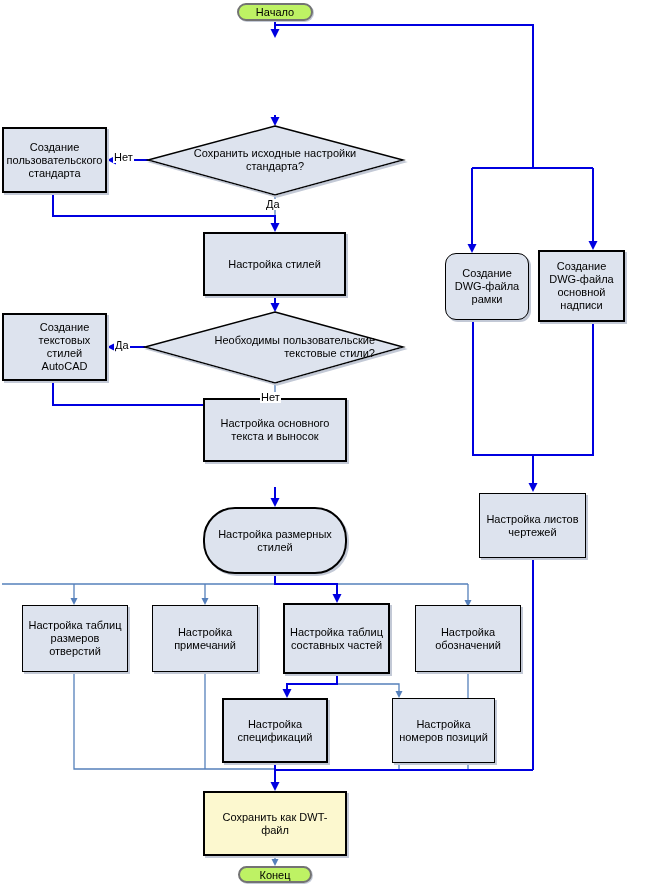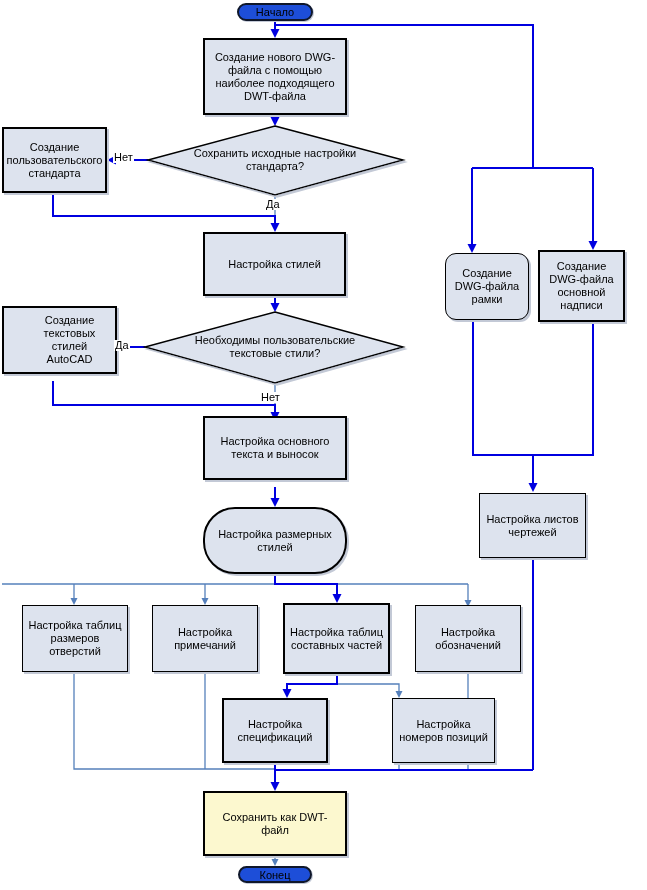--- a/index.html
+++ b/index.html
@@ -5,21 +5,21 @@
   html,body{margin:0;padding:0;background:#fff;}
   .canvas{position:relative;width:647px;height:890px;background:#fff;overflow:hidden;
           font-family:"Liberation Sans",sans-serif;}
   .canvas svg{position:absolute;left:0;top:0;}
   .box{position:absolute;background:#dde3ee;border:1px solid #000;
        box-shadow:2px 2px 0 #c3c9d6;display:flex;align-items:center;justify-content:center;
        text-align:center;font:11px/13px "Liberation Sans",sans-serif;color:#000;
        padding:2px 4px;box-sizing:border-box;overflow-wrap:break-word;}
   .thick{border-width:2px;}
   .yellow{background:#fcf8cf;text-align:center;}
-  .term{position:absolute;background:#1d4ed8;border:2px solid #0f172a;border-radius:10px;
+  .term{position:absolute;background:#bef264;border:2px solid #737373;border-radius:10px;
         box-shadow:1px 1px 0 #c3c9d6;display:flex;align-items:center;justify-content:center;
         font:11px/12px "Liberation Sans",sans-serif;color:#000;box-sizing:border-box;}
   .dtext{position:absolute;text-align:center;font:11px/13px "Liberation Sans",sans-serif;color:#000;}
   .lbl{position:absolute;font:11px/11px "Liberation Sans",sans-serif;color:#000;
        background:#fff;padding:0 1px;}
 </style>
 </head>
 <body>
 
 <div class="canvas">
@@ -91,38 +91,37 @@
       <polygon points="270.5,782 279.5,782 275,791"></polygon>
     </g>
 
     <polygon points="275,126 403,160 275,195 148,160" fill="#dde3ee" stroke="#000" stroke-width="1.5" filter="url(#ds)"></polygon>
     <polygon points="275,312 403,347 275,383 145,347" fill="#dde3ee" stroke="#000" stroke-width="1.5" filter="url(#ds)"></polygon>
   </svg>
 
   <div class="term" style="left:237px;top:3px;width:76px;height:18px;">Начало</div>
   <div class="term" style="left:238px;top:866px;width:74px;height:17px;">Конец</div>
 
-  <div class="box thick" style="left:203px;top:38px;width:144px;height:77px;">Создание нового DWG-файла с помощью наиболее подходящего DWT-файла</div>
   <div class="box thick" style="left:2px;top:127px;width:105px;height:66px;">Создание пользовательского стандарта</div>
   <div class="box thick" style="left:203px;top:232px;width:143px;height:64px;">Настройка стилей</div>
-  <div class="box thick" style="left:2px;top:306px;width:115px;height:68px;padding-left:24px;">Создание текстовых стилей AutoCAD</div>
-  <div class="box thick" style="left:203px;top:416px;width:144px;height:64px;">Настройка основного текста и выносок</div>
+  <div class="box thick" style="left:2px;top:313px;width:105px;height:68px;padding-left:24px;">Создание текстовых стилей AutoCAD</div>
+  <div class="box thick" style="left:203px;top:398px;width:144px;height:64px;">Настройка основного текста и выносок</div>
   <div class="box thick" style="left:203px;top:507px;width:144px;height:67px;border-radius:32px;">Настройка размерных стилей</div>
   <div class="box" style="left:445px;top:253px;width:84px;height:67px;border-radius:11px;">Создание DWG-файла рамки</div>
   <div class="box" style="left:479px;top:493px;width:107px;height:65px;">Настройка листов чертежей</div>
   <div class="box thick" style="left:538px;top:250px;width:87px;height:72px;">Создание DWG-файла основной надписи</div>
   <div class="box" style="left:22px;top:605px;width:106px;height:67px;">Настройка таблиц размеров отверстий</div>
   <div class="box" style="left:152px;top:605px;width:106px;height:67px;">Настройка примечаний</div>
   <div class="box thick" style="left:283px;top:603px;width:107px;height:71px;">Настройка таблиц составных частей</div>
   <div class="box" style="left:415px;top:605px;width:106px;height:67px;">Настройка обозначений</div>
   <div class="box thick" style="left:222px;top:698px;width:106px;height:65px;">Настройка спецификаций</div>
   <div class="box" style="left:347px;top:698px;width:103px;height:65px;margin-left:45px;">Настройка номеров позиций</div>
   <div class="box thick yellow" style="left:203px;top:791px;width:144px;height:65px;">Сохранить как DWT-файл</div>
 
   <div class="dtext" style="left:175px;top:147px;width:200px;">Сохранить исходные настройки стандарта?</div>
-  <div class="dtext" style="left:175px;top:334px;width:200px;">Необходимы пользовательские текстовые стили?</div>
+  <div class="dtext" style="left:175px;top:334px;width:200px;text-align:right;">Необходимы пользовательские текстовые стили?</div>
 
   <div class="lbl" style="left:113px;top:152px;">Нет</div>
   <div class="lbl" style="left:265px;top:199px;">Да</div>
   <div class="lbl" style="left:114px;top:340px;">Да</div>
   <div class="lbl" style="left:260px;top:392px;">Нет</div>
 
 </div>
 
 </body></html>

